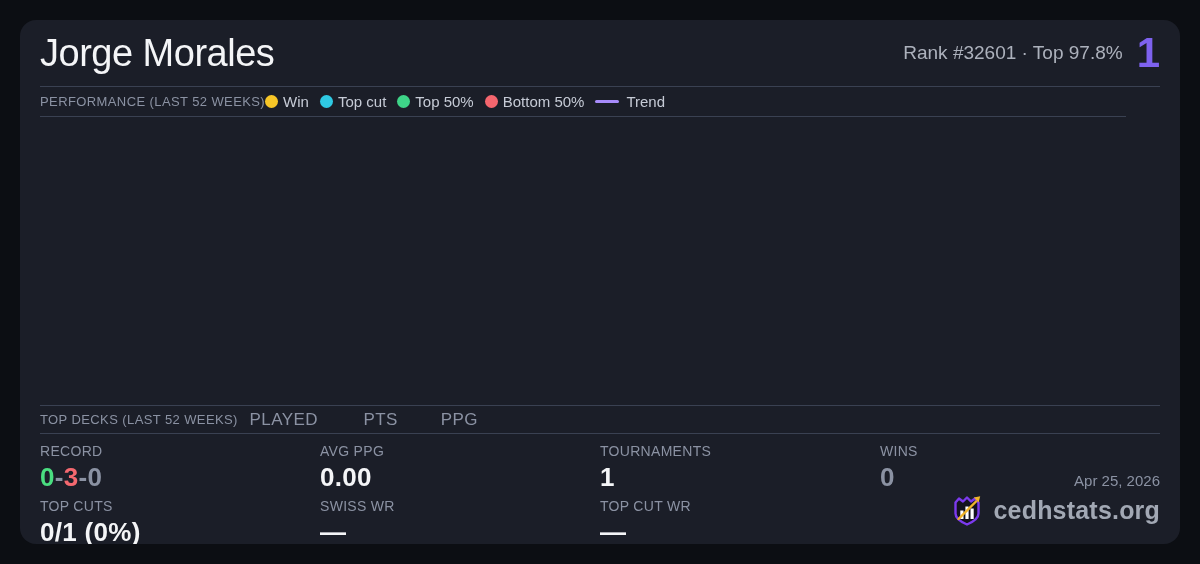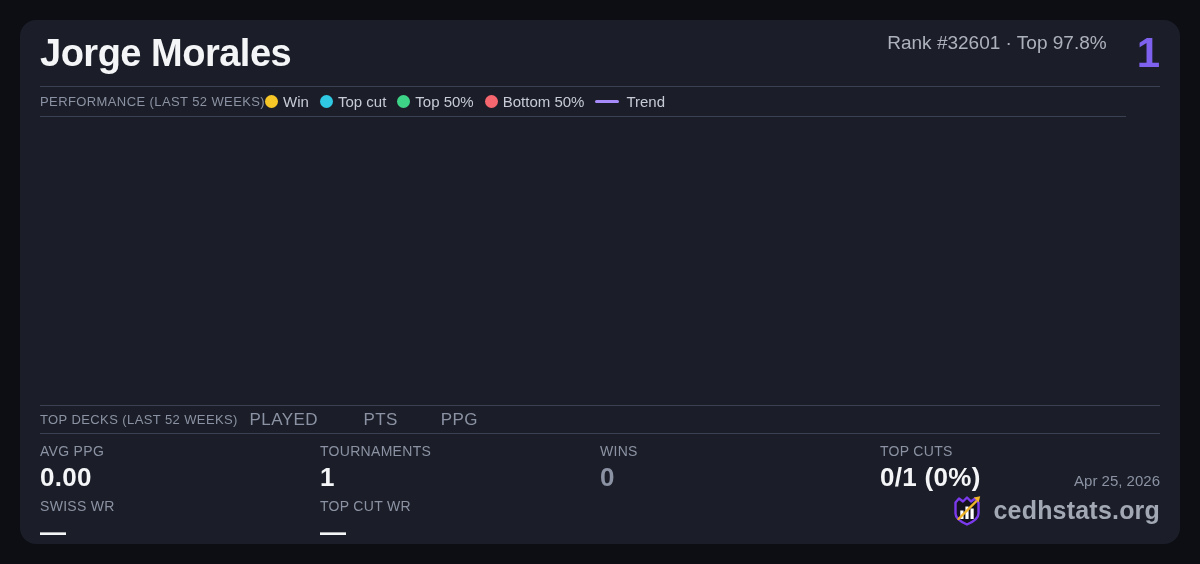--- a/index.html
+++ b/index.html
@@ -19,22 +19,22 @@
     --logo-bars:#ffffff;
   }
   *{box-sizing:border-box;margin:0;padding:0}
   html,body{width:1200px;height:564px}
   body{font-family:"Liberation Sans",sans-serif;background:var(--bg-page);position:relative;overflow:hidden}
   .card{
     position:absolute;left:20px;top:20px;width:1160px;height:524px;
     background:var(--bg-card);border-radius:16px;padding:0 20px;overflow:hidden;
   }
   .card-header{height:66px;display:flex;align-items:center;justify-content:space-between}
-  .player-name{font-size:38px;font-weight:700;color:var(--text-primary);letter-spacing:-0.5px}
-  .header-right{display:flex;align-items:flex-start;gap:30px}
+  .player-name{font-size:38px;font-weight:400;color:var(--text-primary);letter-spacing:-0.5px}
+  .header-right{display:flex;align-items:center;gap:14px}
   .rank-text{font-size:19px;font-weight:500;color:var(--text-soft);opacity:.85}
   .count-badge{font-size:42px;font-weight:700;color:var(--accent-purple);line-height:1}
   .divider{border-top:1px solid var(--divider)}
   .section-row{height:29px;display:flex;align-items:center;justify-content:flex-start}
   .section-title{font-size:13px;font-weight:500;letter-spacing:.4px;color:var(--text-muted)}
   .legend{display:flex;align-items:center;gap:11px;font-size:15px;color:var(--text-soft)}
   .legend-item{display:flex;align-items:center;gap:5px}
   .legend-dot{width:13px;height:13px;border-radius:50%;display:inline-block}
   .legend-line{width:24px;height:3px;border-radius:2px;display:inline-block;margin-right:2px}
   .chart-area{height:289px;border-top:1px solid var(--divider);margin-right:34px}
@@ -104,20 +104,24 @@
       <span>PLAYED</span>
       <span>PTS</span>
       <span>PPG</span>
     </div>
   </div>
 
   <div class="divider"></div>
 
   <div class="stats-grid">
     <div class="stat">
+      <div class="stat-label">RECORD</div>
+      <div class="stat-value"><span class="c-green">0</span><span class="c-dim">-</span><span class="c-red">3</span><span class="c-dim">-</span><span class="c-dim">0</span></div>
+    </div>
+    <div class="stat">
       <div class="stat-label">AVG PPG</div>
       <div class="stat-value">0.00</div>
     </div>
     <div class="stat">
       <div class="stat-label">TOURNAMENTS</div>
       <div class="stat-value">1</div>
     </div>
     <div class="stat">
       <div class="stat-label">WINS</div>
       <div class="stat-value dim">0</div>

